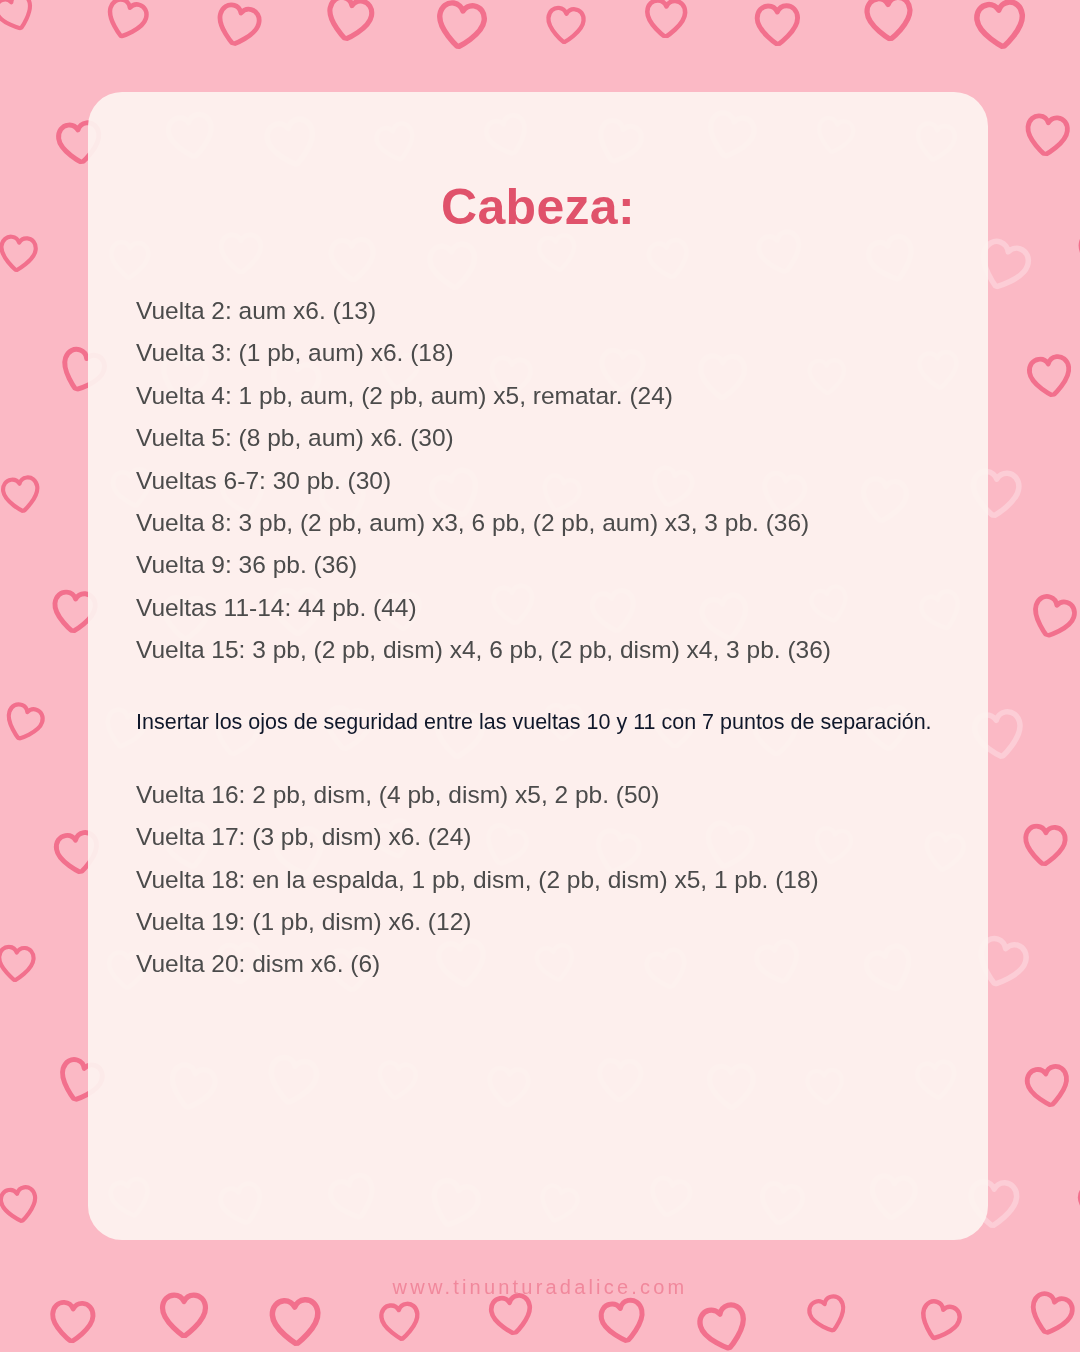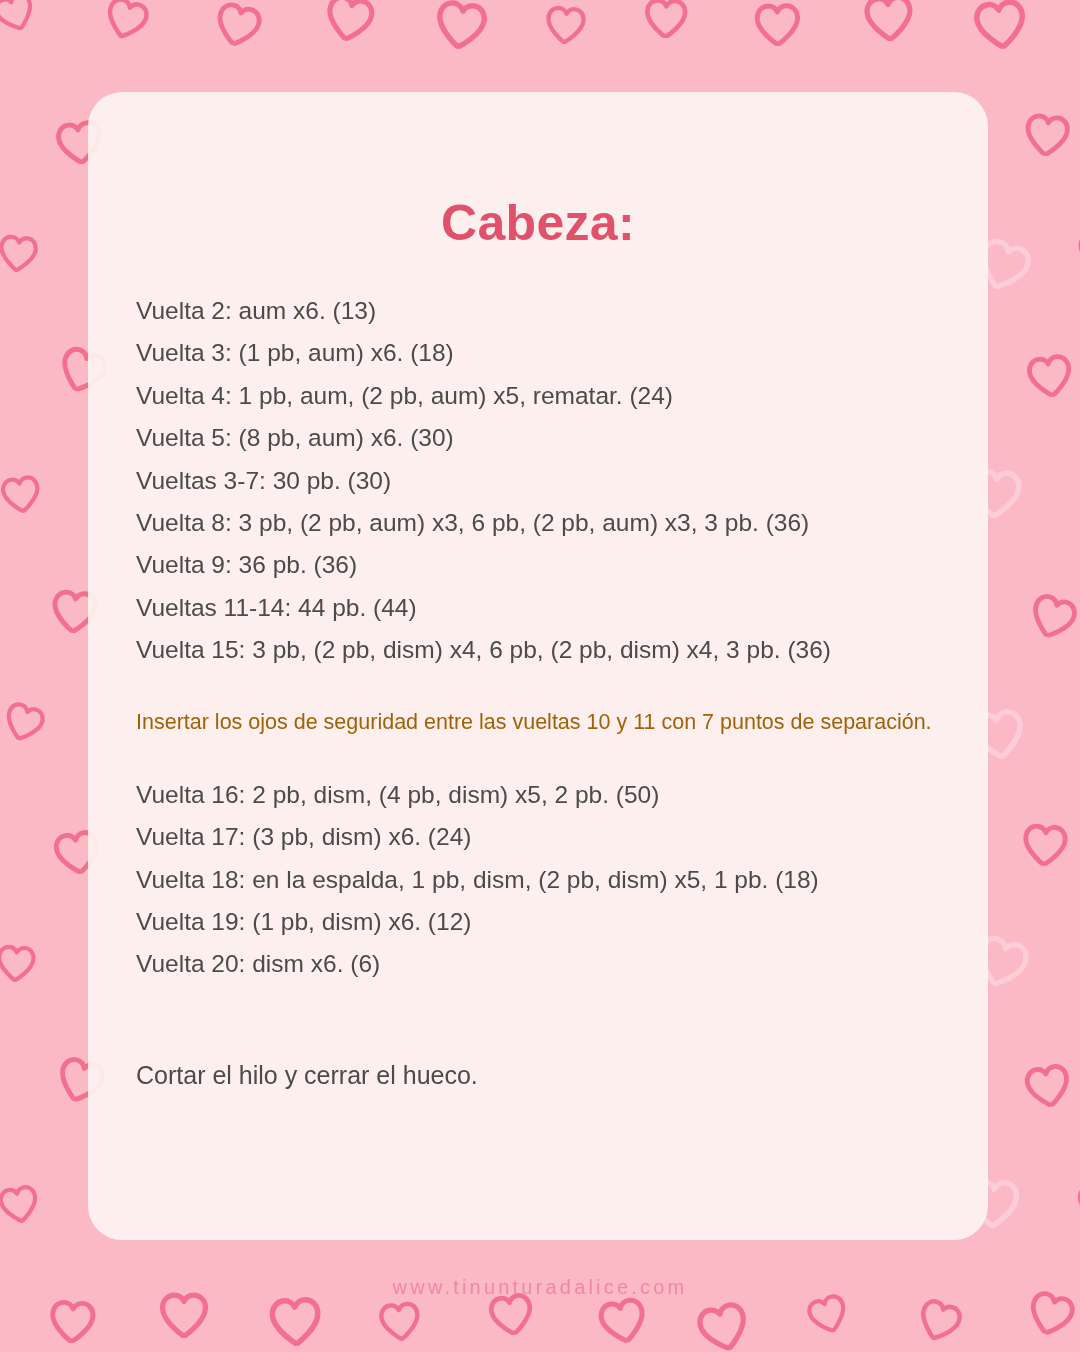--- a/index.html
+++ b/index.html
@@ -32,21 +32,21 @@
   
   #card {
     position: absolute;
     left: 88px;
     top: 92px;
     width: 900px;
     height: 1148px;
     background: rgba(253, 243, 240, 0.93);
     border-radius: 34px;
     box-sizing: border-box;
-    padding: 16px;
+    padding: 0;
     z-index: 5;
   }
 
   #title {
     text-align: center;
     color: #e0526b;
     font-size: 50px;
     font-weight: 700;
     margin: 0;
     padding-top: 86px;
@@ -64,21 +64,21 @@
   }
   .line {
     white-space: nowrap;
     color: #4b4b4b;
   }
   .line.wrap { white-space: normal; }
   .spacer { height: 34px; }
 
   .note {
     font-size: 21.5px;
-    color: #a16207;
+    color: #0f172a;
     line-height: 1.6;
   }
 
   .closing {
     font-size: 25px;
     color: #4b4b4b;
   }
 
   
   #footer {
@@ -715,38 +715,37 @@
   </div>
 
 <div id="card">
   <h1 id="title">Cabeza:</h1>
 
   <div id="pattern-body">
     <div class="line">Vuelta 2: aum x6. (13)</div>
     <div class="line">Vuelta 3: (1 pb, aum) x6. (18)</div>
     <div class="line">Vuelta 4: 1 pb, aum, (2 pb, aum) x5, rematar. (24)</div>
     <div class="line">Vuelta 5: (8 pb, aum) x6. (30)</div>
-    <div class="line">Vueltas 3-7: 30 pb. (30)</div>
+    <div class="line">Vueltas 6-7: 30 pb. (30)</div>
     <div class="line">Vuelta 8: 3 pb, (2 pb, aum) x3, 6 pb, (2 pb, aum) x3, 3 pb. (36)</div>
     <div class="line">Vuelta 9: 36 pb. (36)</div>
     <div class="line">Vueltas 11-14: 44 pb. (44)</div>
     <div class="line">Vuelta 15: 3 pb, (2 pb, dism) x4, 6 pb, (2 pb, dism) x4, 3 pb. (36)</div>
 
     <div class="spacer"></div>
 
     <div class="note">Insertar los ojos de seguridad entre las vueltas 10 y 11 con 7 puntos de separación.</div>
 
     <div class="spacer"></div>
 
     <div class="line">Vuelta 16: 2 pb, dism, (4 pb, dism) x5, 2 pb. (50)</div>
     <div class="line">Vuelta 17: (3 pb, dism) x6. (24)</div>
     <div class="line">Vuelta 18: en la espalda, 1 pb, dism, (2 pb, dism) x5, 1 pb. (18)</div>
     <div class="line">Vuelta 19: (1 pb, dism) x6. (12)</div>
     <div class="line">Vuelta 20: dism x6. (6)</div>
 
     <div class="spacer"></div>
     <div class="spacer"></div>
 
-    <div class="closing">Cortar el hilo y cerrar el hueco.</div>
   </div>
 </div>
 
 <div id="footer">www.tinunturadalice.com</div>
 
 </body></html>

